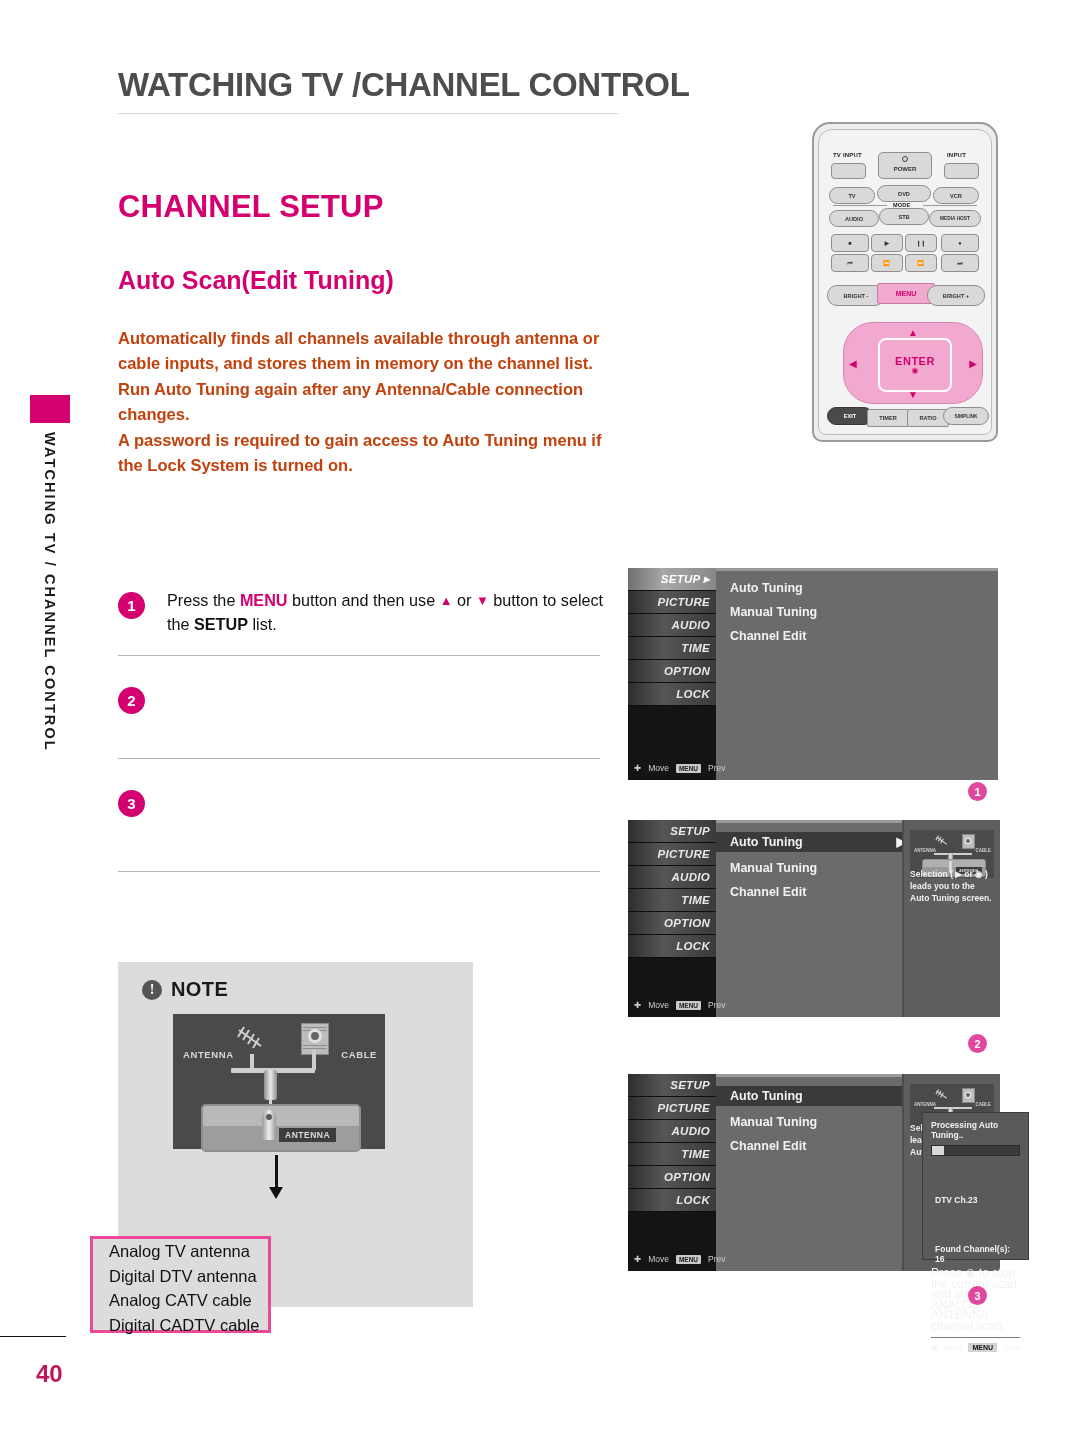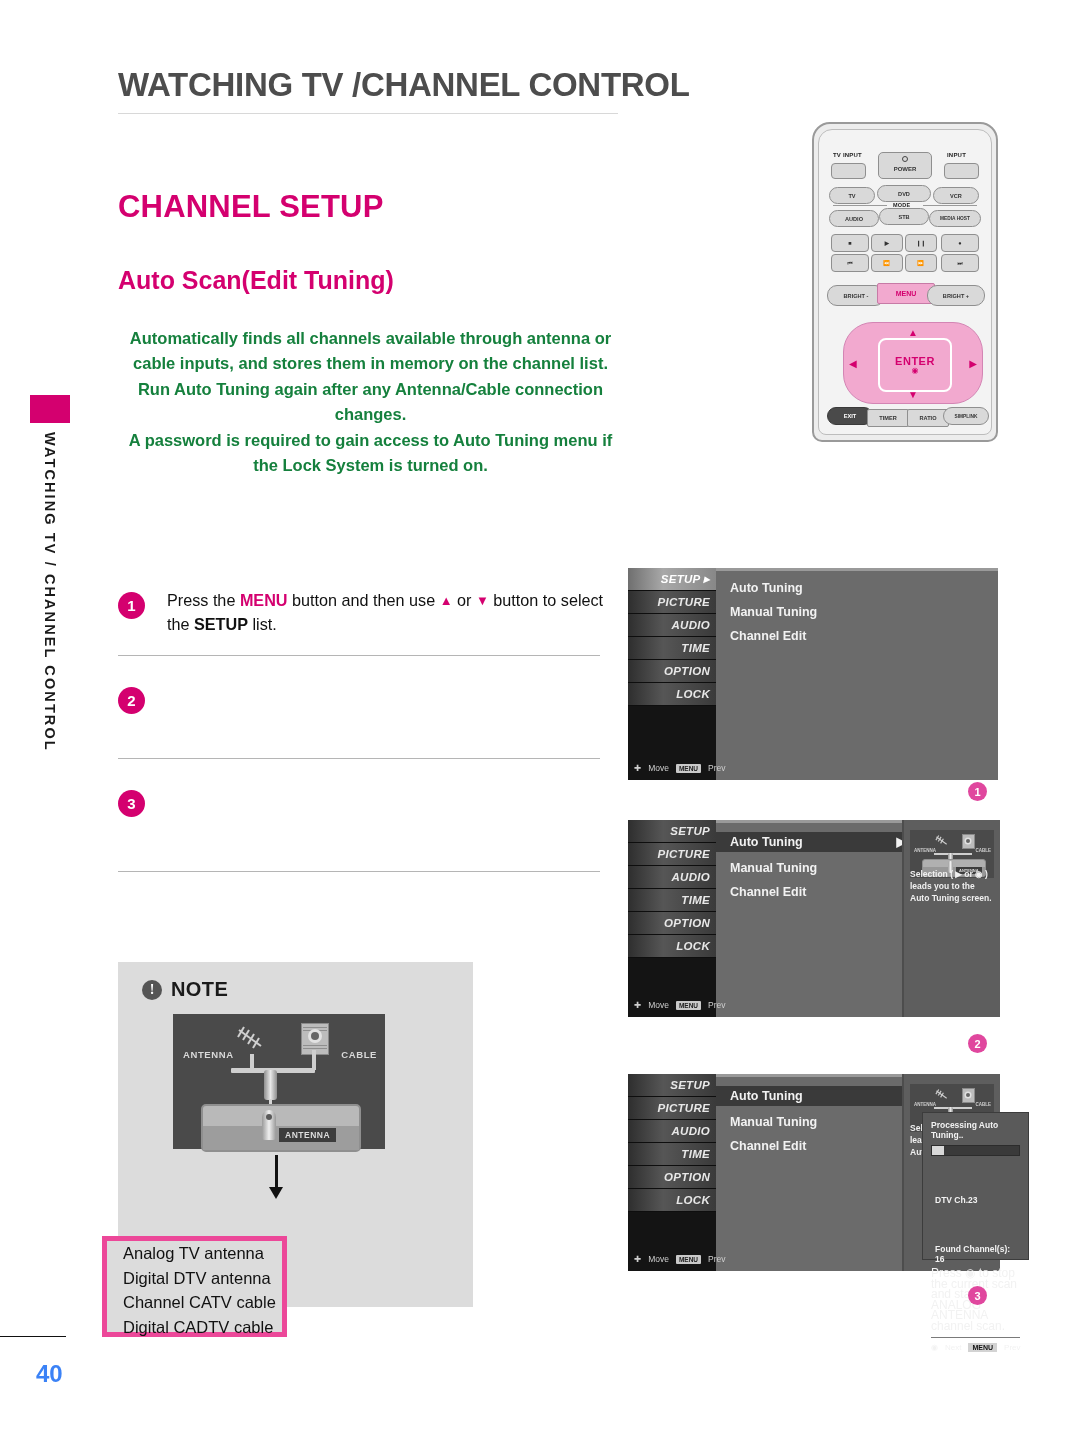--- a/index.html
+++ b/index.html
@@ -35,21 +35,21 @@
     position:absolute;left:118px;top:189px;
     font-size:31px;font-weight:700;color:#D4006F;letter-spacing:0.2px;
   }
   .h2{
     position:absolute;left:118px;top:266px;
     font-size:25px;font-weight:600;color:#D4006F;
   }
 
   
   .intro{position:absolute;left:118px;top:326px;width:505px;}
-  .intro p{margin:0 0 1px 0;font-size:16.5px;line-height:24.5px;font-weight:700;color:#15803d;text-align:center;}
+  .intro p{margin:0 0 1px 0;font-size:16.5px;line-height:24.5px;font-weight:700;color:#c2410c;}
   .intro p.gap{margin-top:2px;}
 
   
   .steps{position:absolute;left:118px;top:583px;width:490px;}
   .step{position:relative;display:flex;align-items:flex-start;}
   .step-num{
     flex:0 0 auto;width:27px;height:27px;border-radius:50%;
     background:#D4006F;color:#fff;font-size:15px;font-weight:700;
     display:flex;align-items:center;justify-content:center;
     margin-top:9px;
@@ -97,22 +97,22 @@
   .jack{position:absolute;left:89px;top:96px;width:14px;height:30px;background:linear-gradient(90deg,#9a9a9a,#efefef,#9a9a9a);border-radius:7px 7px 3px 3px;}
   .jack:after{content:"";position:absolute;left:4px;top:4px;width:6px;height:6px;border-radius:50%;background:#5a5a5a;}
   .ant-tag{position:absolute;left:106px;top:114px;background:#3d3d3d;color:#ddd;font-size:8.5px;font-weight:700;padding:2px 6px;letter-spacing:0.5px;}
 
   .down-arrow{position:absolute;left:157px;top:193px;width:3px;height:34px;background:#111;}
   .down-arrow:after{
     content:"";position:absolute;left:-6px;top:32px;
     border-left:7.5px solid transparent;border-right:7.5px solid transparent;border-top:12px solid #111;
   }
   .note-list{
-    position:absolute;left:102px;top:1236px;width:175px;height:91px;
-    background:#dcdcdc;border:5px solid #ec4899;
+    position:absolute;left:90px;top:1236px;width:175px;height:91px;
+    background:#dcdcdc;border:3px solid #ec4899;
   }
   .note-list div{font-size:16.5px;line-height:24.5px;color:#111;padding-left:16px;}
 
   
   .osd{position:absolute;background:#6b6b6b;}
   .osd-sidebar{
     position:absolute;left:0;top:0;bottom:0;width:88px;background:#141414;
     display:flex;flex-direction:column;
   }
   .osd-item{
@@ -264,21 +264,21 @@
       <div class="jack"></div>
       <div class="ant-tag">ANTENNA</div>
     </div>
 
     <div class="down-arrow"></div>
   </div>
 
   <div class="note-list">
     <div>Analog TV antenna</div>
     <div>Digital DTV antenna</div>
-    <div>Channel CATV cable</div>
+    <div>Analog CATV cable</div>
     <div>Digital CADTV cable</div>
   </div>
 
   <div class="osd" id="osd1" style="left:628px;top:568px;width:370px;height:212px;">
     <div class="osd-sidebar">
       <div class="osd-item sel">
         <span>SETUP</span>
         <span class="car">▶</span>
       </div>
       <div class="osd-item">
@@ -551,15 +551,15 @@
       <div class="pill" style="left:88px;top:279px;width:40px;height:16px;border-radius:2px">
           <span>RATIO</span>
         </div>
       <div class="pill" style="left:124px;top:277px;width:44px;height:16px">
           <span style="font-size:4.8px">SIMPLINK</span>
         </div>
     </div>
   </div>
 
   <div style="position:absolute;left:0;top:1336px;width:66px;height:1px;background:#111;"></div>
-  <div style="position:absolute;left:36px;top:1360px;font-size:24px;font-weight:700;color:#3b82f6;">40</div>
+  <div style="position:absolute;left:36px;top:1360px;font-size:24px;font-weight:700;color:#be185d;">40</div>
 
 </div>
 
 </body></html>

